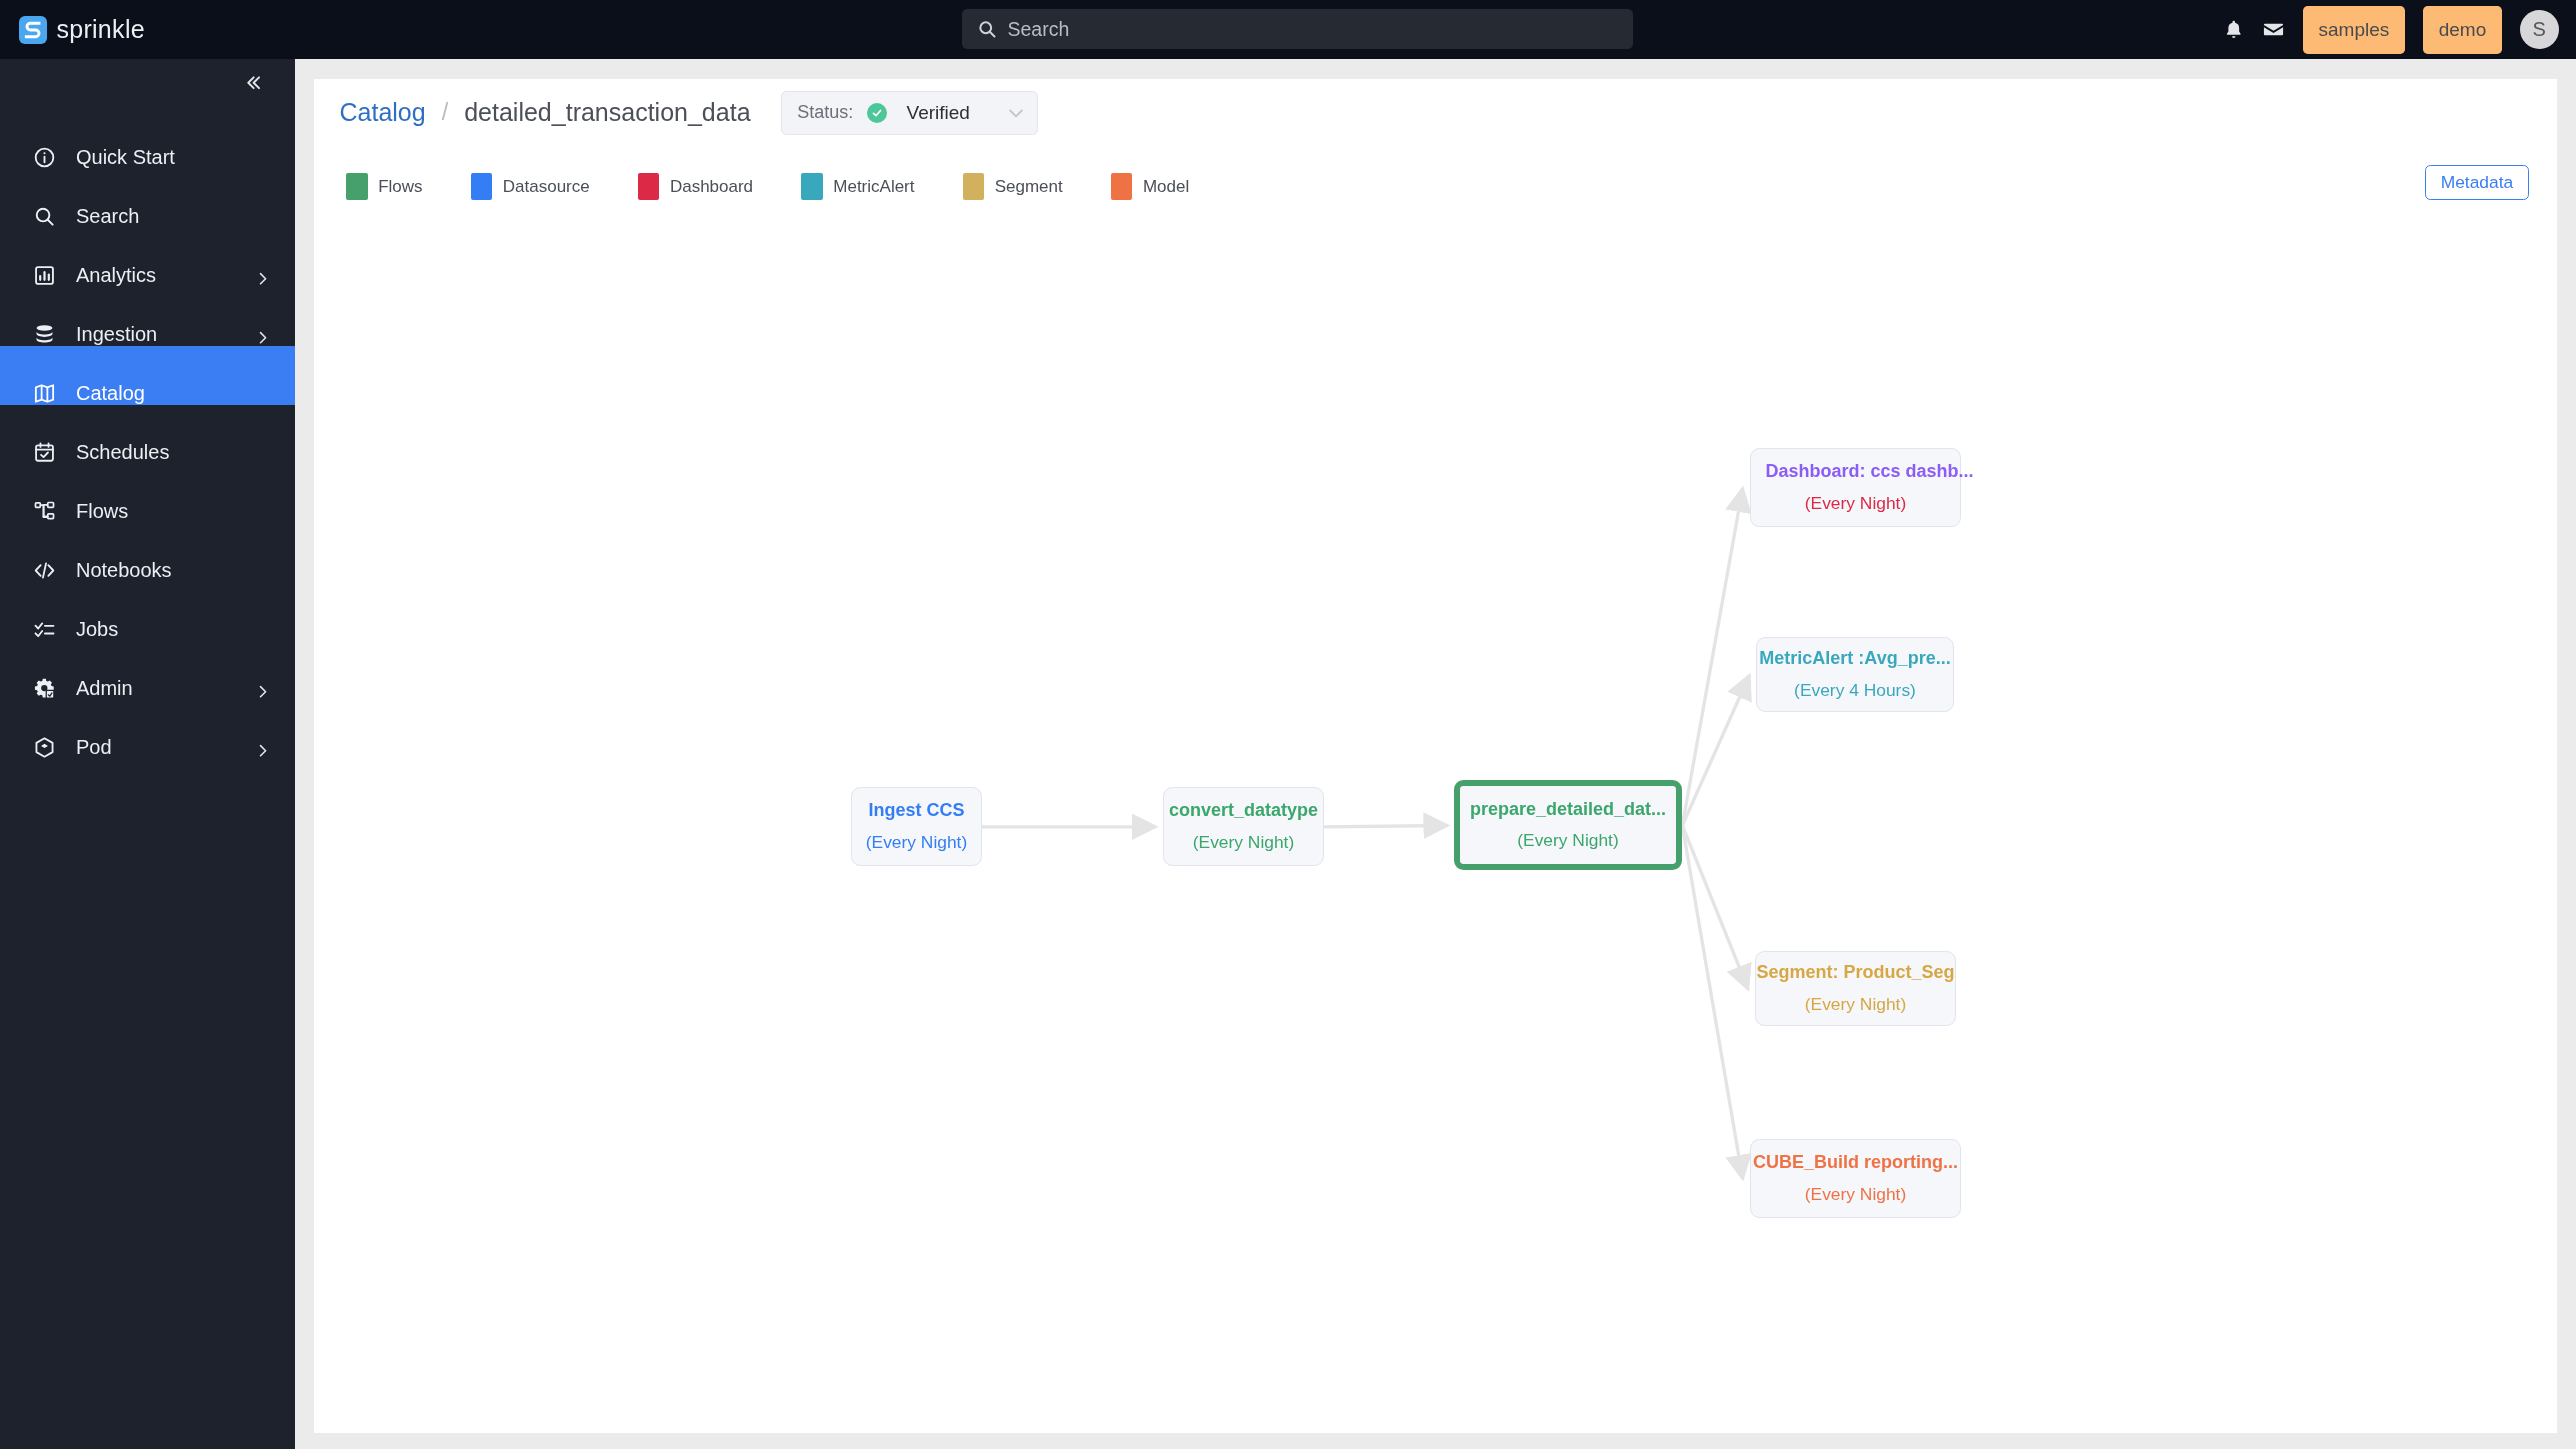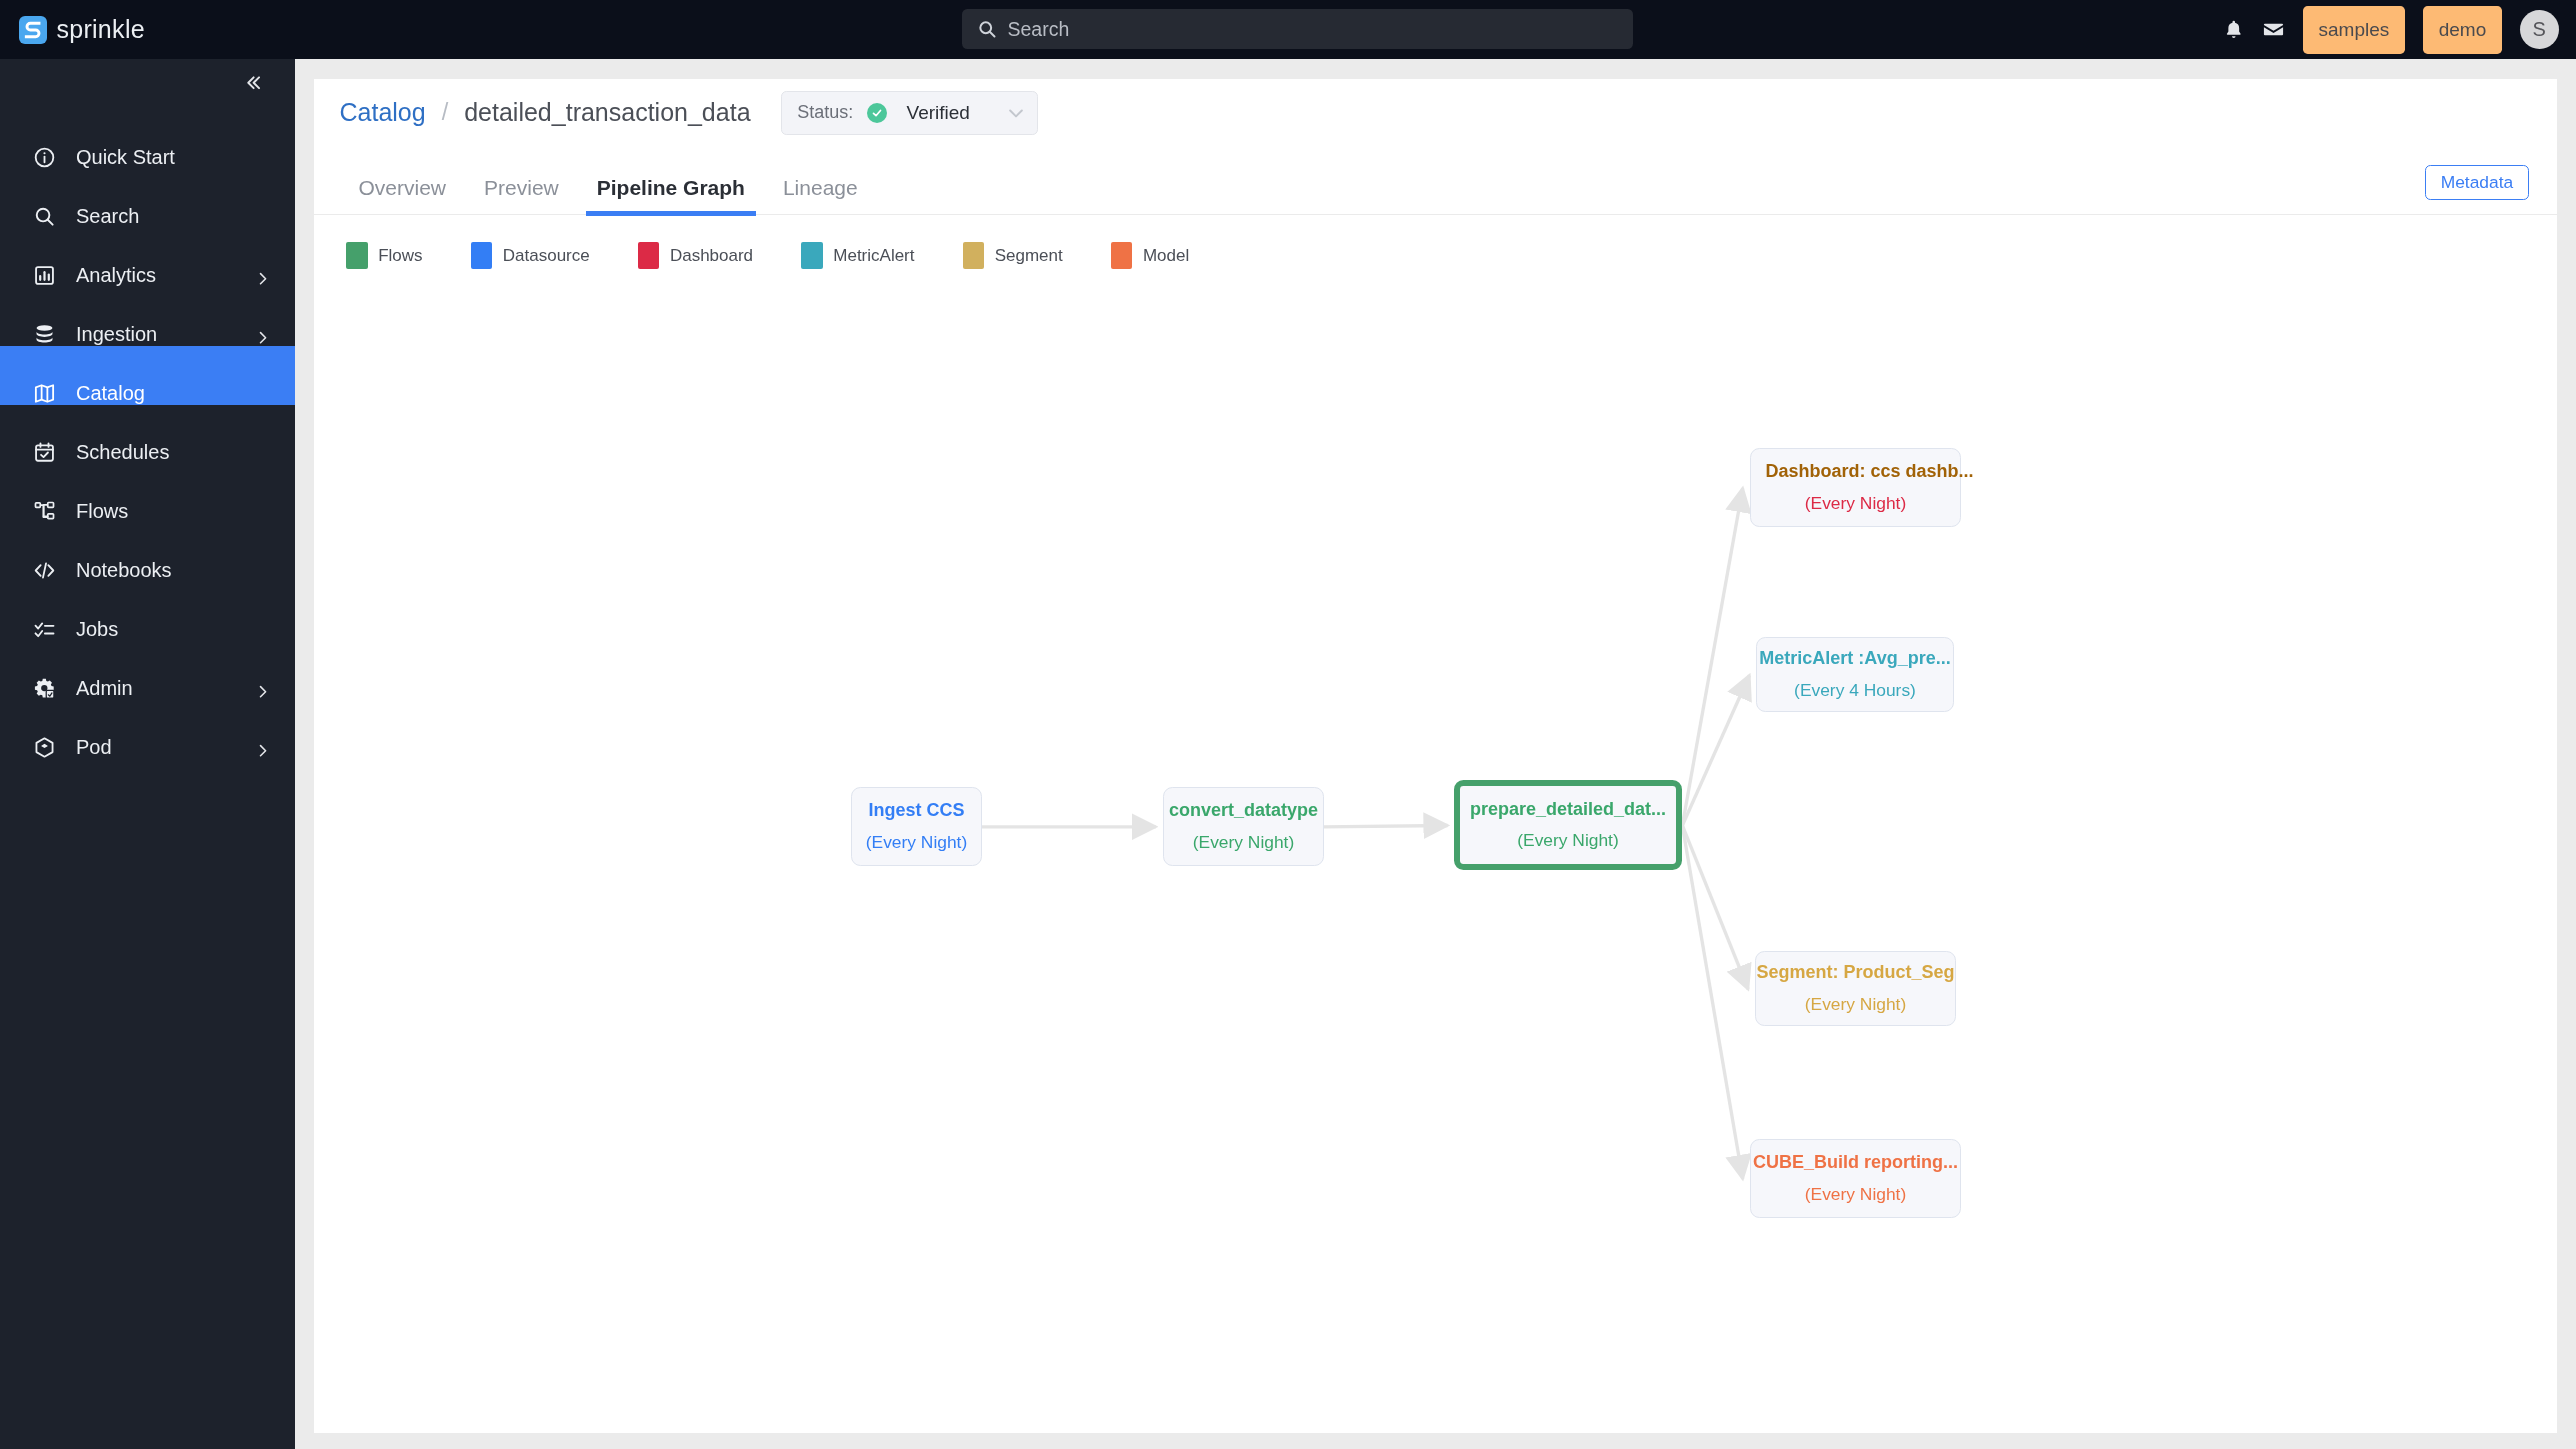--- a/index.html
+++ b/index.html
@@ -379,26 +379,20 @@
           <span class="chev-dn">
             <svg width="20" height="20" viewBox="0 0 24 24" fill="none" stroke="currentColor" stroke-width="2.4" stroke-linecap="round" stroke-linejoin="round">
                 <polyline points="5,9 12,16 19,9"></polyline>
               </svg>
           </span>
         </div>
       </div>
 
       <button class="metadata-btn">Metadata</button>
 
-      <div class="tabs">
-        <div class="tab">Overview</div>
-        <div class="tab">Preview</div>
-        <div class="tab active">Pipeline Graph</div>
-        <div class="tab">Lineage</div>
-      </div>
 
       <div class="legend">
         <div class="legend-item">
           <span class="legend-swatch" style="background:#45a06b"></span>
           <span class="legend-label">Flows</span>
         </div>
         <div class="legend-item">
           <span class="legend-swatch" style="background:#337ef5"></span>
           <span class="legend-label">Datasource</span>
         </div>
@@ -441,21 +435,21 @@
             </div>
             <div class="node" style="left: 849px; top: 426px; width: 161px; height: 79px;">
               <div class="node-title" style="color: rgb(58, 167, 107);">convert_datatype</div>
               <div class="node-sub" style="color: rgb(58, 167, 107);">(Every Night)</div>
             </div>
             <div class="node selected" style="left: 1140px; top: 419px; width: 228px; height: 90px;">
               <div class="node-title" style="color: rgb(58, 167, 107);">prepare_detailed_dat...</div>
               <div class="node-sub" style="color: rgb(58, 167, 107);">(Every Night)</div>
             </div>
             <div class="node" style="left: 1436px; top: 87px; width: 211px; height: 79px;">
-              <div class="node-title" style="color: #a16207; padding-left: 28px;">Dashboard: ccs dashb...</div>
+              <div class="node-title" style="color: #8b5cf6; padding-left: 28px;">Dashboard: ccs dashb...</div>
               <div class="node-sub" style="color: rgb(220, 42, 70);">(Every Night)</div>
             </div>
             <div class="node" style="left: 1442px; top: 276px; width: 198px; height: 75px;">
               <div class="node-title" style="color: rgb(58, 168, 188);">MetricAlert :Avg_pre...</div>
               <div class="node-sub" style="color: rgb(58, 168, 188);">(Every 4 Hours)</div>
             </div>
             <div class="node" style="left: 1441px; top: 590px; width: 201px; height: 75px;">
               <div class="node-title" style="color: rgb(214, 167, 67);">Segment: Product_Seg</div>
               <div class="node-sub" style="color: rgb(214, 167, 67);">(Every Night)</div>
             </div>

